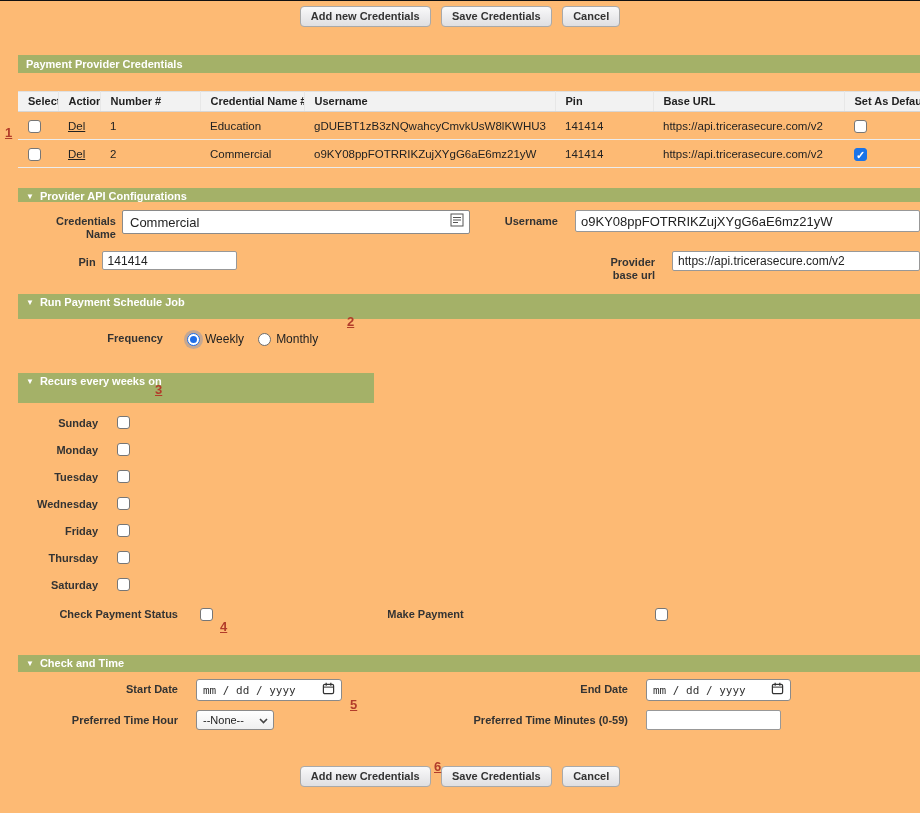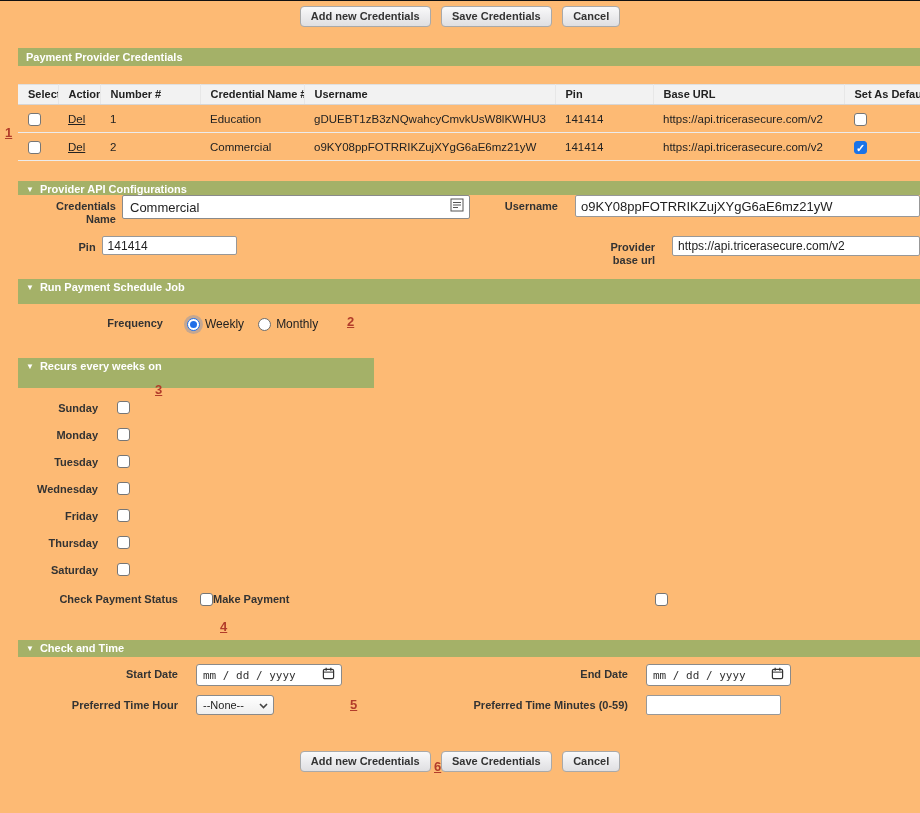--- a/index.html
+++ b/index.html
@@ -11,21 +11,21 @@
   
   .toolbar { text-align:center; padding:5px 0 4px; }
   .toolbar.bottom { margin-top:36px; padding:0; }
   .btn { display:inline-block; margin:0 3px; padding:3px 10px 4px; font:bold 11px "Liberation Sans",sans-serif;
          color:#333; background:linear-gradient(#f9f9fa,#dfdfe2); border:1px solid #a9a9a9; border-radius:4px; cursor:pointer; }
 
   
   .bar { margin-left:18px; height:18px; background:#a4b168; color:#fff; font:bold 11px/18px "Liberation Sans",sans-serif;
          padding-left:8px; white-space:nowrap; overflow:hidden; }
   .bar .tri { font-size:8px; margin-right:6px; vertical-align:1px; }
-  .bar-credentials { margin-top:17px; }
+  .bar-credentials { margin-top:24px; }
   .bar-api { margin-top:20px; height:14px; line-height:17px; }
   .bar-schedule { margin-top:12px; height:25px; line-height:17px; }
   .bar-recurs { margin-top:27px; height:30px; line-height:17px; width:356px; }
   .bar-check { margin-top:31px; height:17px; line-height:17px; }
   .bar-datetime { margin-top:34px; height:17px; line-height:17px; }
 
   
   table.credtable { margin:18px 0 0 18px; width:902px; border-collapse:collapse; table-layout:fixed; }
   .credtable th { background:#f2f2f2; font:bold 11px/13px "Liberation Sans",sans-serif; color:#222; text-align:left;
                   padding:3px 10px; border-top:1px solid #e0e0e0; border-bottom:1px solid #d6d6d6;
@@ -41,21 +41,21 @@
   .cb { position:relative; display:inline-block; width:13px; height:13px; border:1px solid #767676; border-radius:3px;
         background:#fff; vertical-align:middle; cursor:pointer; flex:none; }
   .cb.checked { background:#1a73e8; border-color:#1a73e8; }
   .cb.checked::after { content:"✓"; position:absolute; left:1px; top:-1px; font-size:11px; font-weight:bold; color:#fff; }
   .radio { position:relative; display:inline-block; width:13px; height:13px; border:1px solid #6d6d6d; border-radius:50%;
            background:#fff; cursor:pointer; flex:none; }
   .radio.checked { border-color:#1f6ee8; box-shadow:0 0 0 3px rgba(31,110,232,.25); }
   .radio.checked::after { content:""; position:absolute; left:2px; top:2px; width:7px; height:7px; border-radius:50%; background:#1f6ee8; }
 
   
-  .api-form { }
+  .api-form { padding-top:8px; }
   .api-row { display:flex; margin-left:18px; align-items:flex-start; }
   .api-row + .api-row { margin-top:10px; }
   .lab { font:bold 11px/13px "Liberation Sans",sans-serif; color:#333; }
   .lab-left  { width:100px; padding:5px 2px 0 28px; text-align:right; }
   .lab-right { width:100px; padding:5px 12px 0 14px; text-align:right; }
   .lab-160 { width:160px; padding-top:4px; text-align:right; }
 
   .ti { border:1px solid #989898; border-radius:2px; font:13px "Liberation Sans",sans-serif; color:#222; padding:2px 5px; background:#fff; }
   .ti-wrap { display:inline-flex; align-items:center; justify-content:space-between; width:348px; height:24px;
              border:1px solid #8a8a8a; border-radius:2px; background:#fff; padding:0 5px; margin-left:4px; }
@@ -74,21 +74,21 @@
 
   
   .days { margin-top:6px; }
   .day-row { display:flex; align-items:center; height:27px; margin-left:18px; }
   .day-lbl { width:80px; text-align:right; font:bold 11px "Liberation Sans",sans-serif; color:#333; }
   .day-row .cb { margin-left:19px; }
 
   
   .check-row { display:flex; align-items:center; margin-left:18px; padding-top:10px; }
   .check-row .cb-status { margin-left:22px; }
-  .lab-make { width:425px; text-align:left; }
+  .lab-make { width:425px; text-align:center; }
   .check-row .cb-make { margin-left:17px; }
 
   
   .dt-row { display:flex; margin-left:18px; align-items:flex-start; }
   .dt-row1 { margin-top:7px; }
   .dt-row2 { margin-top:9px; }
   .dateinput { display:inline-flex; align-items:center; justify-content:space-between; width:146px; height:22px; margin-left:18px;
                border:1px solid #8a8a8a; border-radius:3px; background:#fff; padding:0 6px;
                font:11px "DejaVu Sans Mono",monospace; color:#333; cursor:text; }
   .lab-end { width:286px; text-align:right; padding-top:4px; }

